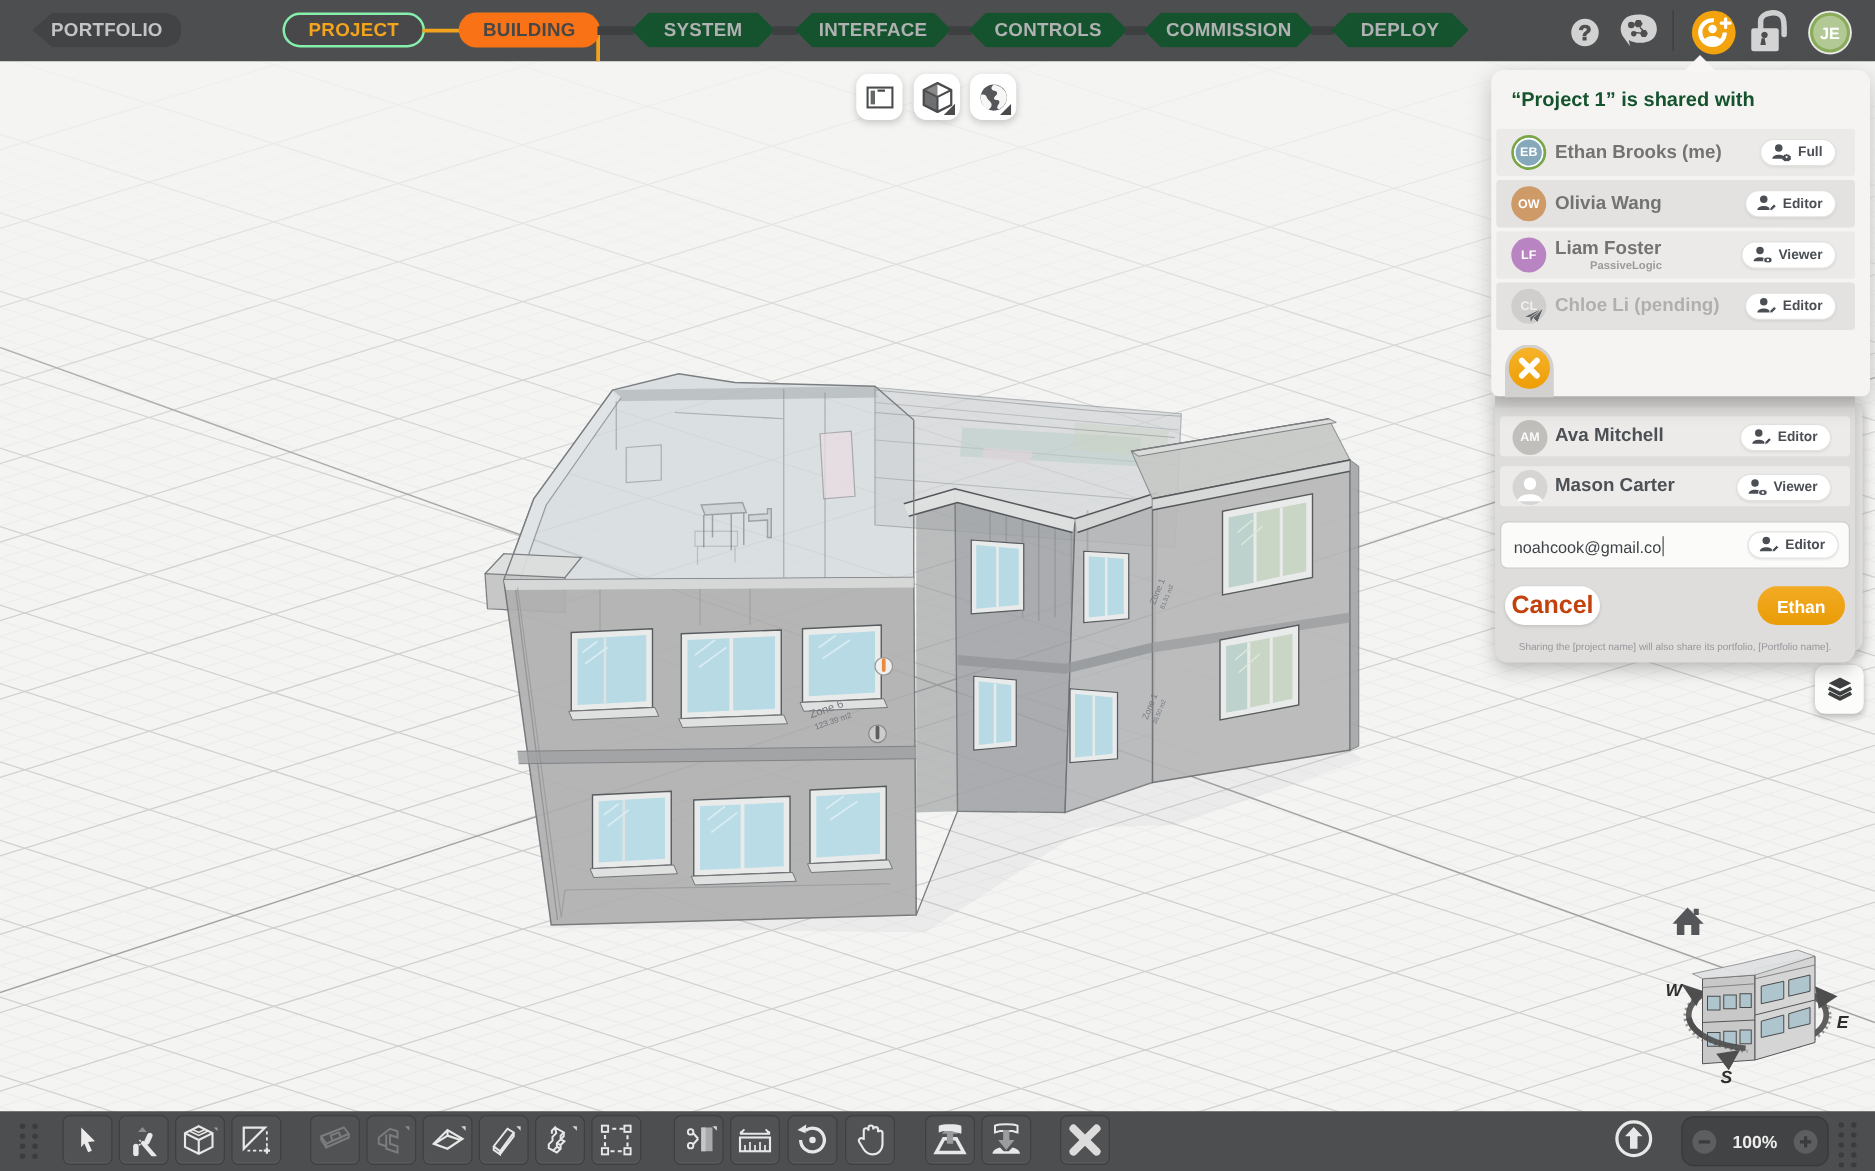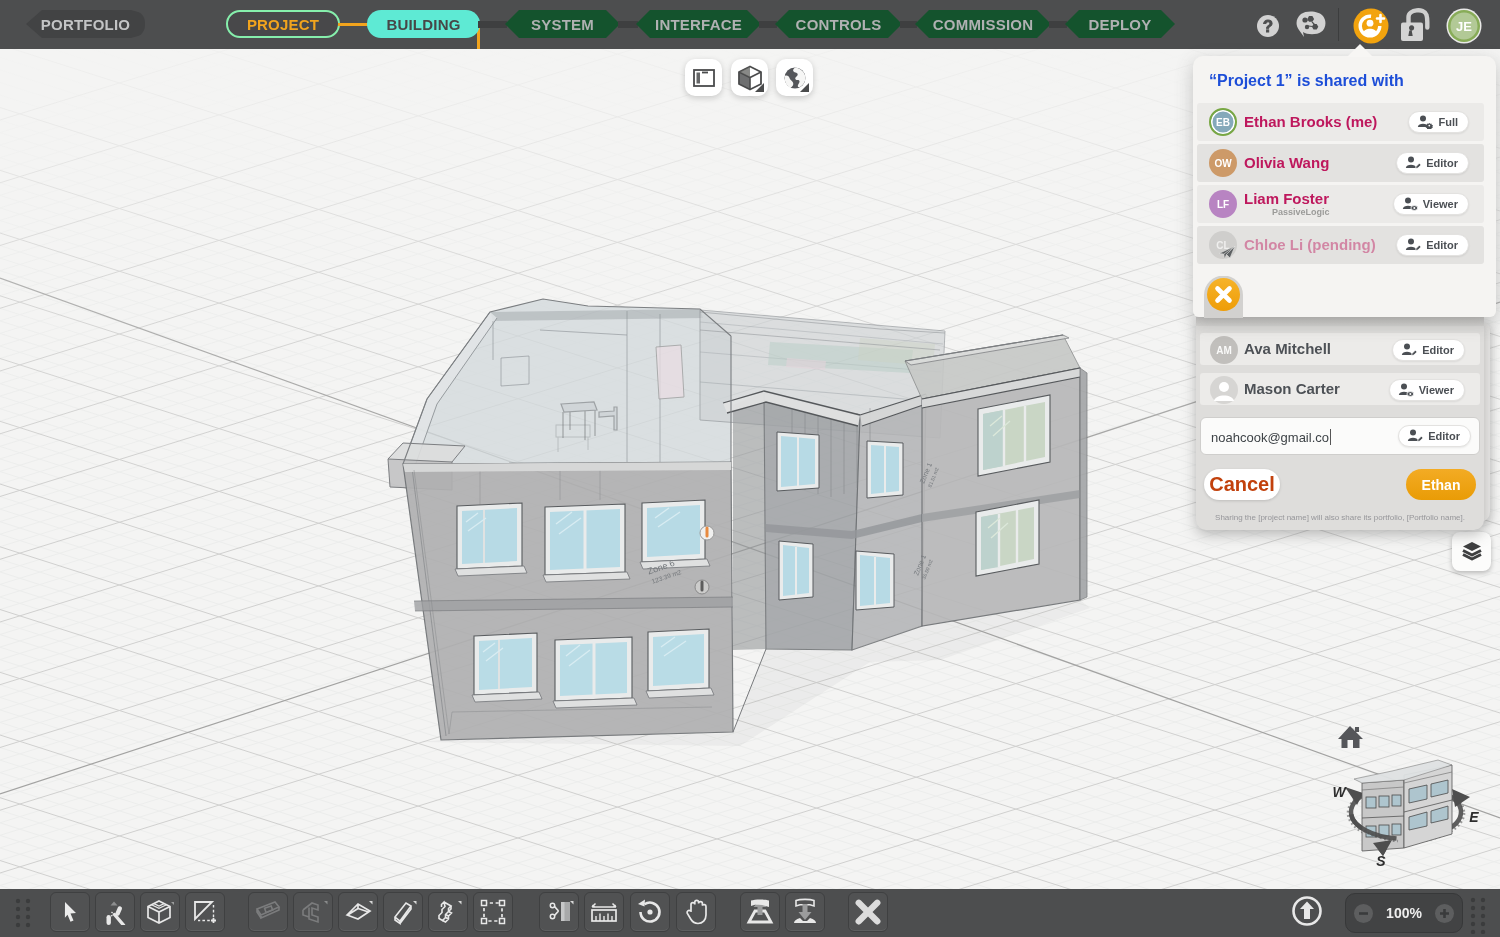--- a/index.html
+++ b/index.html
@@ -10,33 +10,33 @@
   
   #topbar { position:absolute; left:0; top:0; width:1500px; height:49px; background:#4d4e4f; z-index:20; }
   .navbtn { position:absolute; top:10px; height:28px; display:flex; align-items:center; justify-content:center;
             font-weight:bold; font-size:15px; letter-spacing:0.2px; }
   .hexbtn { background:#14532d; color:#b0b1b2;
             clip-path:polygon(0 50%, 14px 0, calc(100% - 14px) 0, 100% 50%, calc(100% - 14px) 100%, 14px 100%); }
   .navlink { position:absolute; top:21px; height:7px; background:#3e3f40; }
   #b-portfolio { left:26px; width:119px; background:#424344; color:#c3c4c5;
             clip-path:polygon(0 50%, 16px 0, calc(100% - 14px) 0, 100% 14%, 100% 86%, calc(100% - 14px) 100%, 16px 100%); border-radius:0 13px 13px 0;}
   #b-project { left:226px; width:114px; background:#48484a; color:#f2a41d; border:2px solid #86efac; border-radius:14px; }
-  #b-building { left:367px; width:113px; background:#5eead4; color:#474747; border-radius:14px; }
+  #b-building { left:367px; width:113px; background:#f97316; color:#474747; border-radius:14px; }
   #topbar svg.icon { position:absolute; top:0; }
 
   
   #panel-top { position:absolute; left:1193px; top:56px; width:303px; height:261px; background:#f5f4f2;
                border-radius:10px 10px 6px 6px; box-shadow:0 6px 18px rgba(80,80,80,.30); z-index:30; }
   #panel-arrow { position:absolute; left:1347px; top:44px; width:26px; height:13px; z-index:31;
                background:#f7f6f4; clip-path:polygon(50% 0, 100% 100%, 0 100%); }
-  #panel-title { position:absolute; left:16px; top:16px; font-size:16px; font-weight:bold; color:#1d4ed8; }
+  #panel-title { position:absolute; left:16px; top:16px; font-size:16px; font-weight:bold; color:#14532d; }
   .prow { position:absolute; left:4px; width:287px; height:38px; border-radius:3px; }
   .prow .av { position:absolute; left:12px; top:5px; width:28px; height:28px; border-radius:50%;
               display:flex; align-items:center; justify-content:center; color:#fff; font-size:10px; font-weight:bold; }
-  .prow .nm { position:absolute; left:47px; top:10px; font-size:15px; font-weight:bold; color:#be185d; }
+  .prow .nm { position:absolute; left:47px; top:10px; font-size:15px; font-weight:bold; color:#737373; }
   .prow .sub { position:absolute; left:47px; top:22px; font-size:9px; font-weight:bold; color:#9b9b99;padding-left:28px; }
   .pill { position:absolute; right:15px; top:8px; height:22px; background:#fff; border:1px solid #e3e2e0;
           border-radius:11px; display:flex; align-items:center; padding:0 10px 0 8px; gap:5px;
           font-size:11px; font-weight:bold; color:#4b4f54; box-shadow:0 1px 2px rgba(0,0,0,.08); }
   #panel-bot { position:absolute; left:1196px; top:317px; width:288px; height:213px; background:#dedddb;
                border-radius:0 0 10px 10px; box-shadow:0 5px 14px rgba(80,80,80,.35); z-index:29; }
   #panel-bot::before { content:""; position:absolute; left:0; top:0; width:100%; height:9px; background:linear-gradient(#c7c6c4,#d7d6d4); }
   #panel-back { position:absolute; left:1199px; top:322px; width:291px; height:200px; background:#ebeae8;
                border-radius:0 8px 10px 10px; box-shadow:2px 3px 8px rgba(80,80,80,.25); z-index:28; }
   #xtab { position:absolute; left:1203px; top:276px; width:41px; height:42px; z-index:31; }

